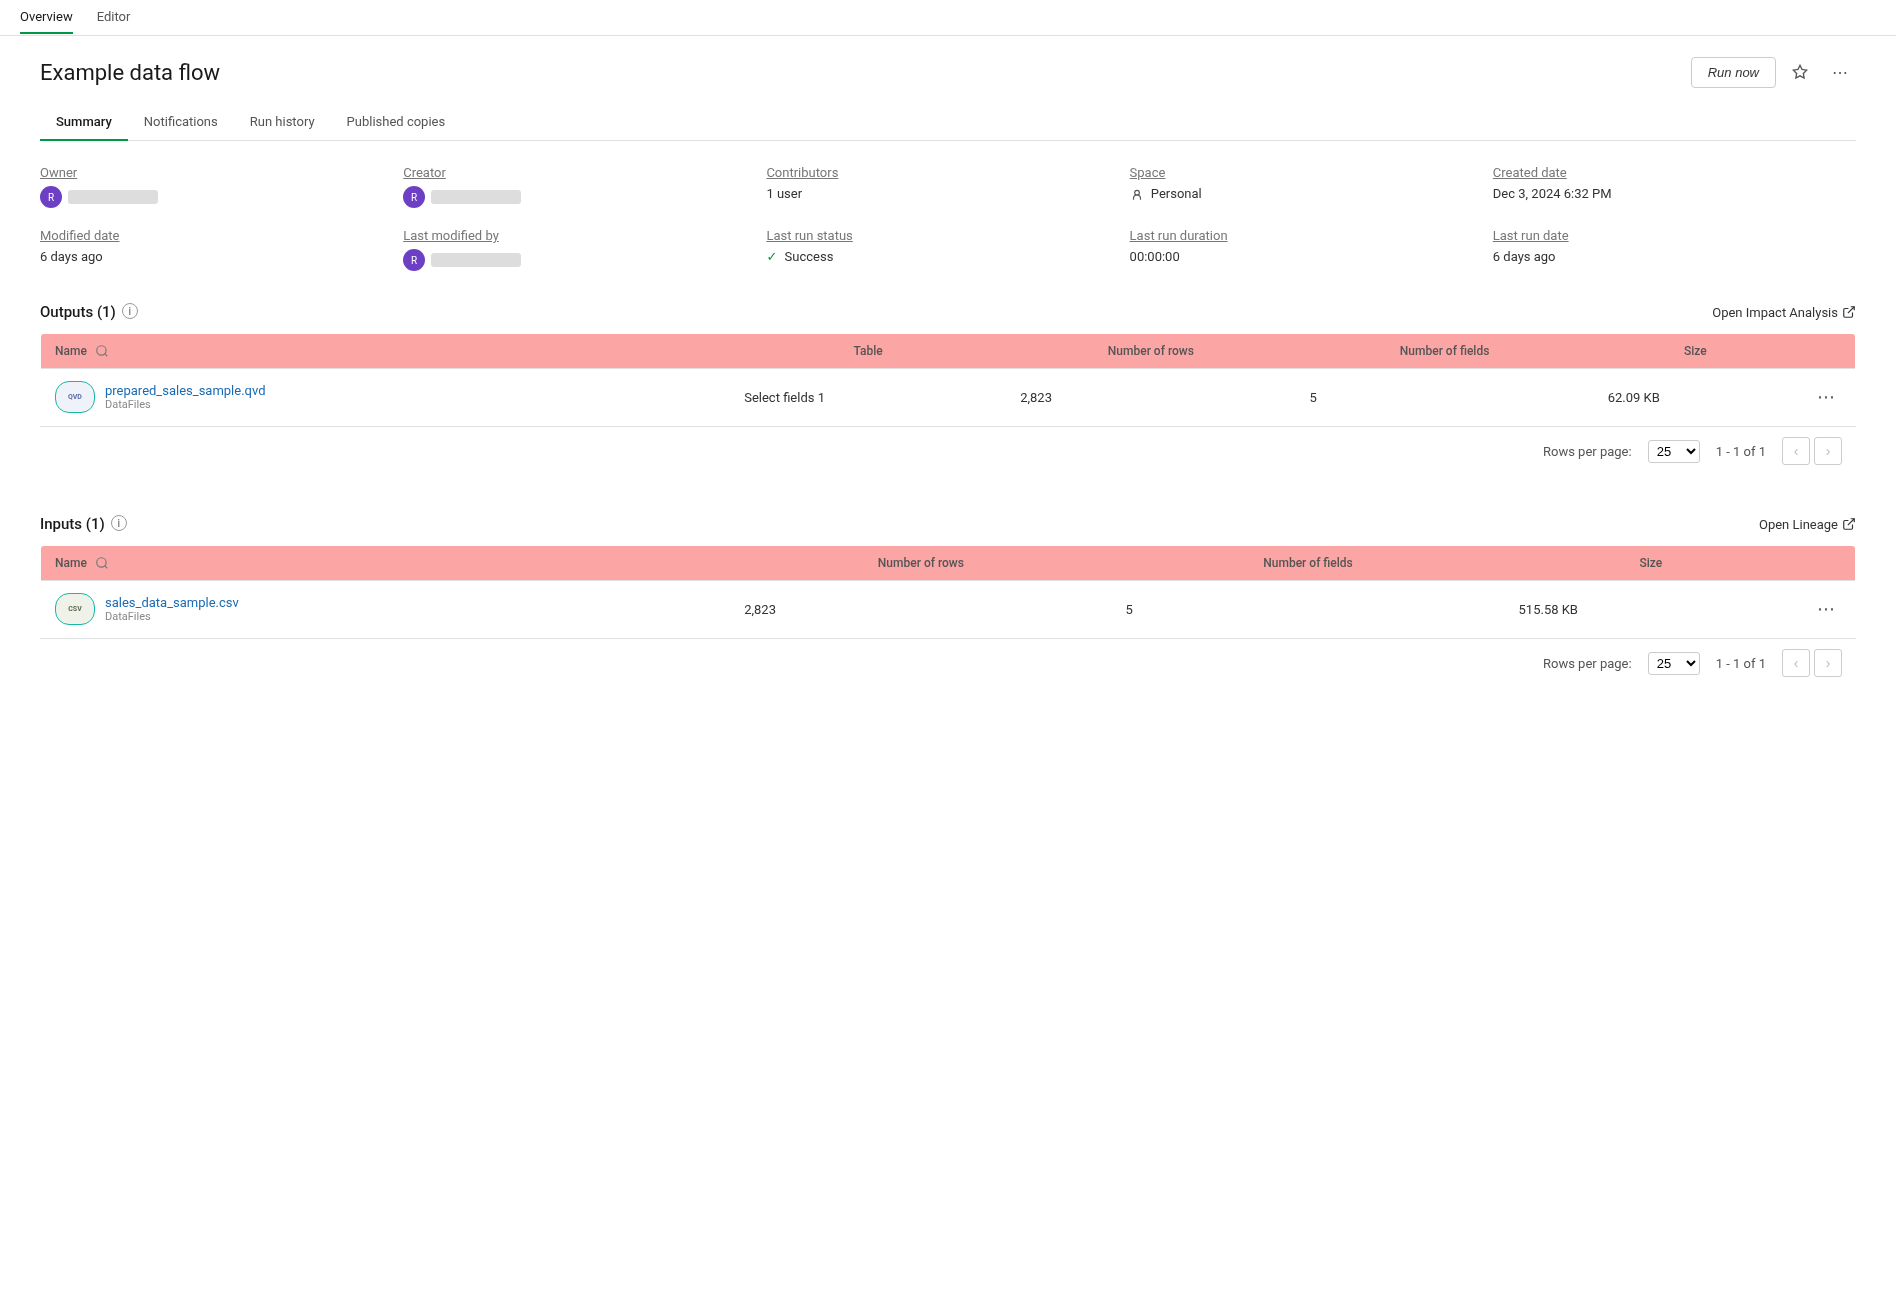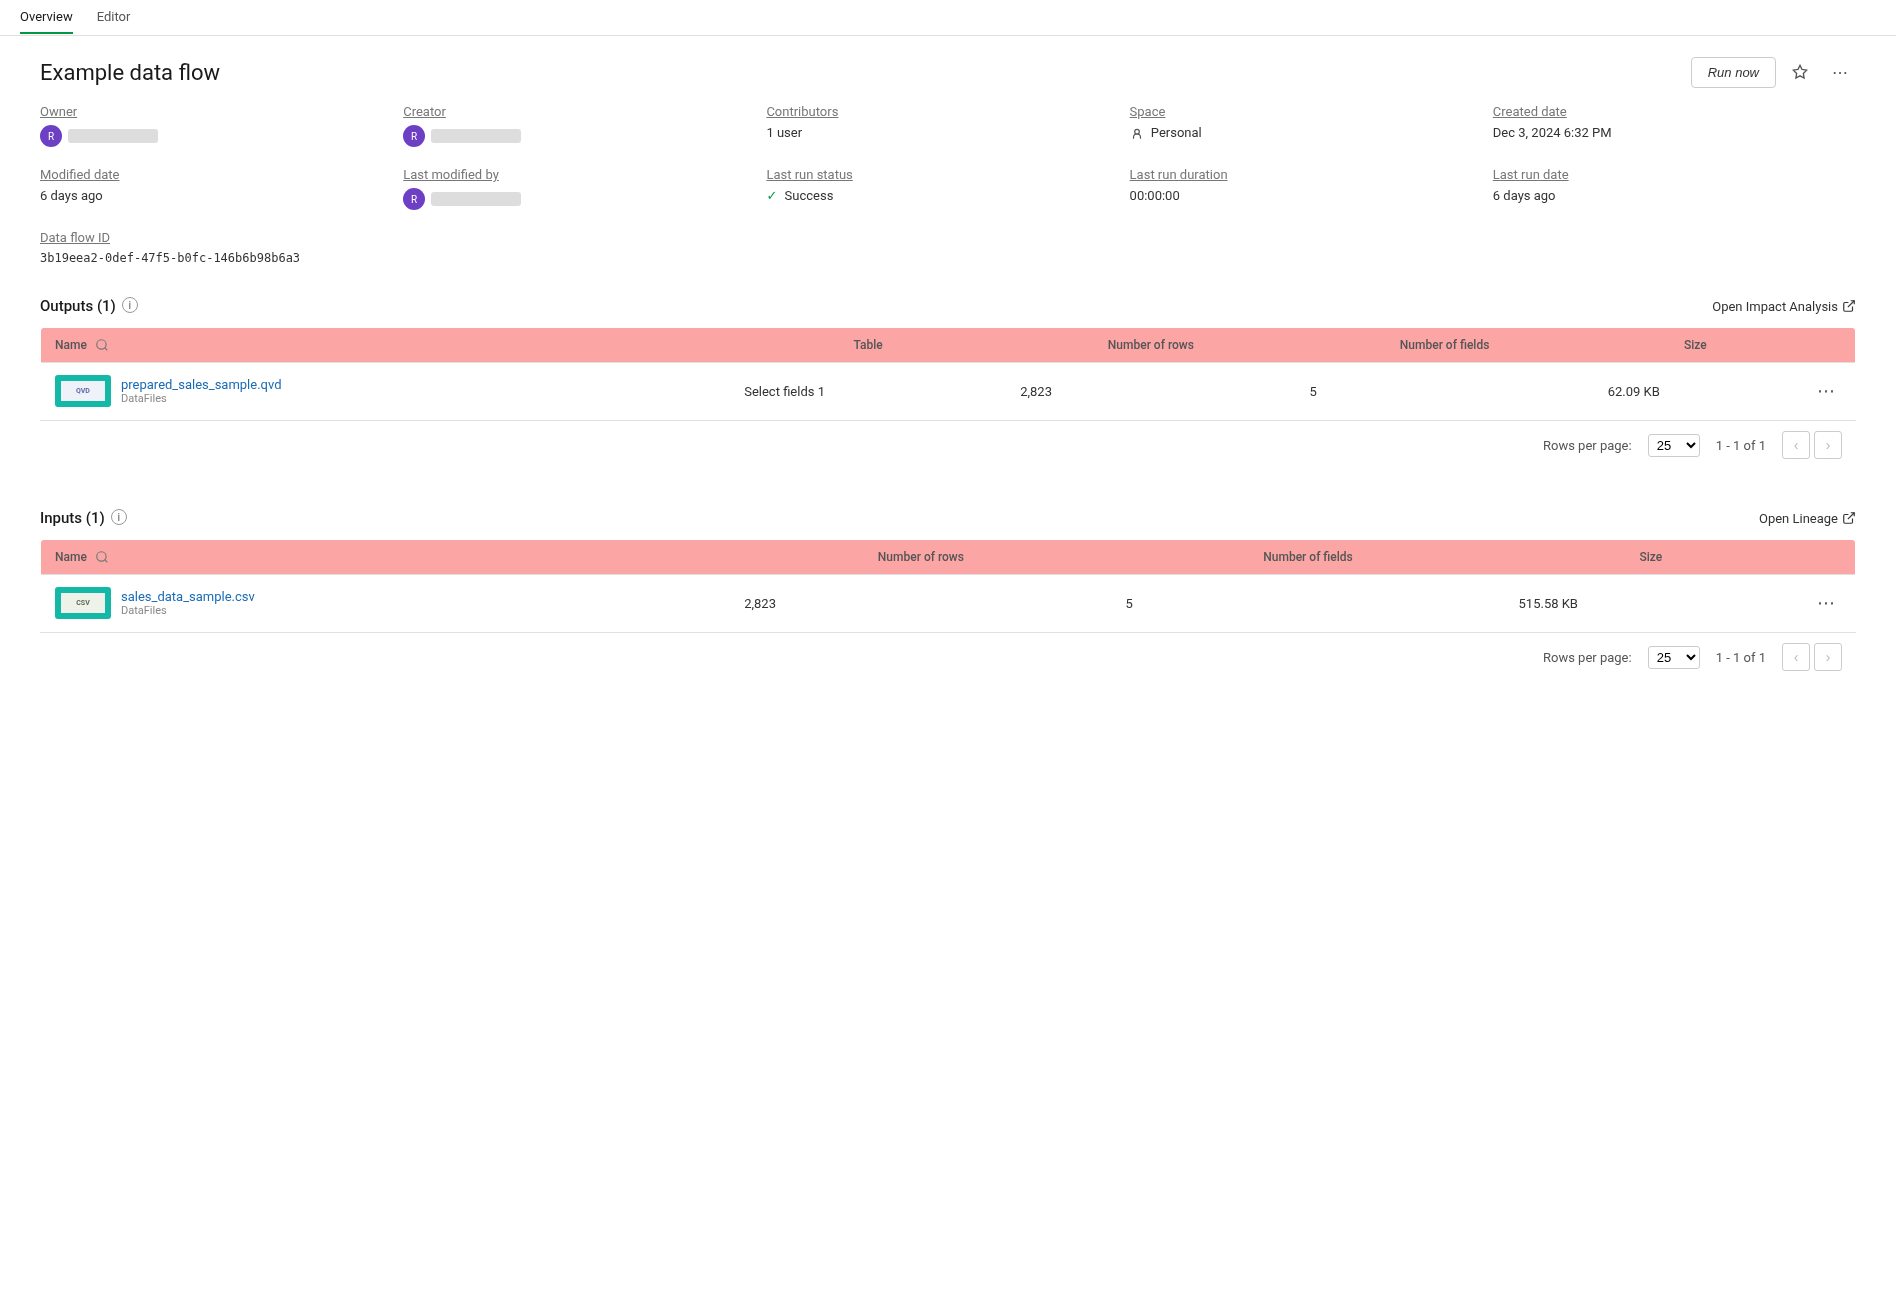--- a/index.html
+++ b/index.html
@@ -210,24 +210,24 @@
     }
     .data-table tr:last-child td { border-bottom: none; }
     .data-table .name-col { width: 38%; }
 
     .file-cell {
       display: flex;
       align-items: center;
       gap: 10px;
     }
     .file-icon {
-      width: 56px;
+      width: 40px;
       height: 32px;
-      border: 6px solid #14b8a6;
-      border-radius: 3px;
+      border: 1px solid #14b8a6;
+      border-radius: 14px;
       display: flex;
       align-items: center;
       justify-content: center;
       font-size: 9px;
       font-weight: 700;
       color: #5b69a8;
       background: #f0f2fa;
       flex-direction: column;
     }
     .file-name {
@@ -309,20 +309,26 @@
         <svg width="16" height="16" viewBox="0 0 24 24" fill="none" stroke="#555" stroke-width="2">
             <polygon points="12,2 15.09,8.26 22,9.27 17,14.14 18.18,21.02 12,17.77 5.82,21.02 7,14.14 2,9.27 8.91,8.26"></polygon>
           </svg>
       </button>
       <button class="btn-icon">
         <span>⋯</span>
       </button>
     </div>
   </div>
 
+  <div class="tabs">
+    <div class="tab active">Summary</div>
+    <div class="tab">Notifications</div>
+    <div class="tab">Run history</div>
+    <div class="tab">Published copies</div>
+  </div>
 
   <div class="metadata-grid">
 
     <div class="meta-item">
       <label>Owner</label>
       <div class="meta-with-avatar">
         <span class="avatar">R</span>
         <span class="meta-text-blur">&nbsp;</span>
       </div>
     </div>
@@ -370,24 +376,20 @@
         <span>Success</span>
       </div>
     </div>
     <div class="meta-item">
       <label>Last run duration</label>
       <div class="meta-value">00:00:00</div>
     </div>
     <div class="meta-item">
       <label>Last run date</label>
       <div class="meta-value">6 days ago</div>
-    </div>
-    <div class="meta-item">
-      <label>Data flow ID</label>
-      <div class="meta-value mono">3b19eea2-0def-47f5-b0fc-146b6b98b6a3</div>
     </div>
   </div>
 
   <div class="section-block">
     <div class="section-header">
       <div class="section-title">
         <span>Outputs (1)</span>
         <span class="info-icon">i</span>
       </div>
       <a class="link-action">

